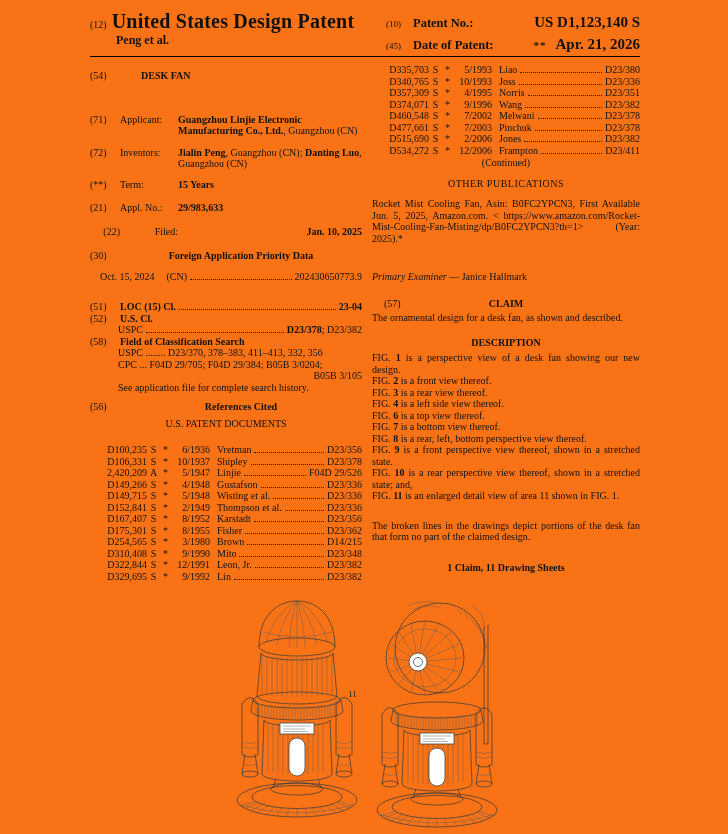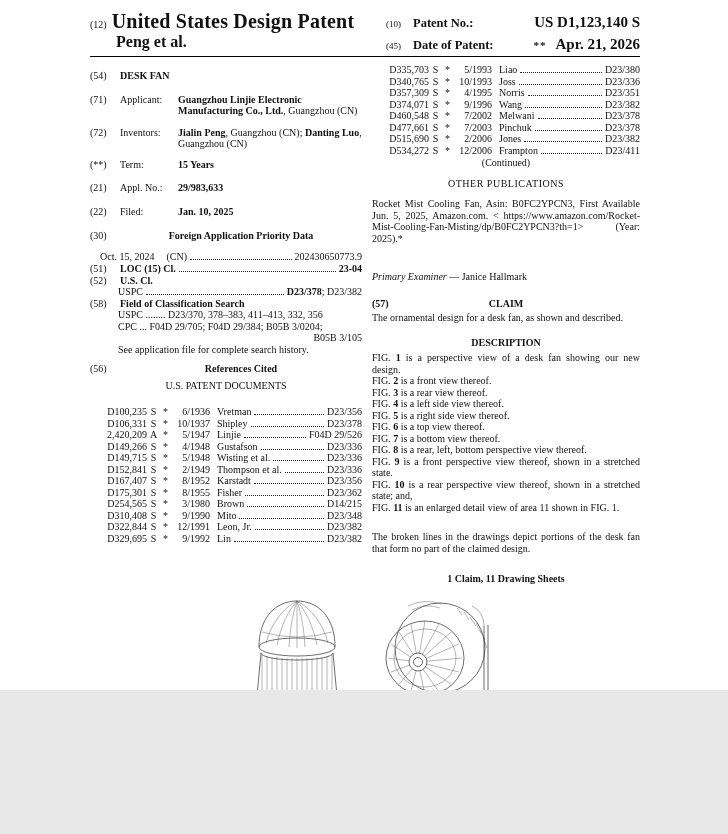--- a/index.html
+++ b/index.html
@@ -1,24 +1,24 @@
 <!DOCTYPE html>
 <html><head>
 <meta charset="utf-8">
 <style>
   html,body{margin:0;padding:0;background:#e8e8e8;}
-  .page{position:relative;width:728px;height:690px;background:#ffffff;margin:0 auto;
+  .page{position:relative;width:728px;height:834px;background:#f97316;margin:0 auto;
         font-family:"Liberation Serif","DejaVu Serif",serif;color:#111;overflow:hidden;}
 
   
   .hdr-left{position:absolute;left:90px;top:10px;width:296px;}
   .hdr-title-row{display:flex;align-items:flex-start;}
   .tag12{font-size:10px;margin-top:9px;margin-right:5px;flex:0 0 auto;}
   .hdr-title{font-size:20px;font-weight:bold;line-height:22px;letter-spacing:.2px;}
-  .hdr-authors{font-size:16px;font-weight:bold;margin-left:26px;margin-top:1px;}
+  .hdr-authors{font-size:12px;font-weight:bold;margin-left:26px;margin-top:1px;}
   .hdr-right{position:absolute;left:386px;top:14px;width:254px;}
   .hdr-row{display:flex;align-items:baseline;margin-bottom:5px;}
   .tag-sm{font-size:9px;margin-right:5px;flex:0 0 22px;}
   .hdr-label{font-size:12.5px;font-weight:bold;}
   .hdr-value{margin-left:auto;font-size:15px;font-weight:bold;white-space:nowrap;}
   .date-star{font-size:11px;font-weight:bold;margin-right:9px;letter-spacing:1px;}
   .hr-main{position:absolute;left:90px;top:56px;width:550px;border-top:1.6px solid #000;}
 
   
   .col{position:absolute;font-size:10px;line-height:11.5px;}
@@ -30,42 +30,42 @@
   .val{flex:1;}
   .b{font-weight:bold;}
   .i{font-style:italic;}
   .center{text-align:center;}
   .just{text-align:justify;}
   .leader{flex:1;border-bottom:1px dotted #222;margin:0 3px 2px 3px;min-width:8px;}
   .indent{padding-left:28px;}
   .right{text-align:right;}
 
   
-  .s54{margin-bottom:12px;} .s71{margin-bottom:10px;} .s72{margin-bottom:9px;}
-  .sterm{margin-bottom:12px;} .s21{margin-bottom:12px;} .s22{margin-bottom:13px;}
-  .s30h{margin-bottom:9px;} .s30l{margin-bottom:1px;}
+  .s54{margin-bottom:32px;gap:21px;} .s71{margin-bottom:10px;} .s72{margin-bottom:9px;}
+  .sterm{margin-bottom:12px;} .s21{margin-bottom:12px;} .s22{margin-bottom:13px;text-align:right;}
+  .s30h{margin-bottom:9px;} .s30l{margin-bottom:19px;}
   .s58{margin-bottom:8px;} .s56h{margin-bottom:5px;} .s56s{margin-bottom:15px;}
 
   
   .ref-row{display:flex;align-items:baseline;padding-left:10px;}
   .ref-num{flex:0 0 47px;text-align:right;white-space:nowrap;}
   .ref-code{flex:0 0 13px;text-align:center;}
   .ref-star{flex:0 0 11px;text-align:center;}
   .ref-date{flex:0 0 39px;text-align:right;margin-right:7px;white-space:nowrap;}
   .ref-name{white-space:nowrap;}
   .ref-cls{white-space:nowrap;}
   .ref-cls2{text-align:right;padding-right:4px;}
   .ref-cls2:empty{display:none;}
   .continued{text-align:center;margin-top:1px;margin-bottom:9px;}
 
   .pubs-head{margin-bottom:9px;letter-spacing:.5px;}
   .pubs-text{margin-bottom:27px;}
   .examiner{margin-bottom:15px;}
   .claim-head{position:relative;text-align:center;font-weight:bold;margin-bottom:3px;}
-  .claim-tag{position:absolute;left:0;font-weight:bold;}
+  .claim-tag{position:absolute;left:12px;font-weight:normal;}
   .desc-head{margin:13px 0 4px 0;}
   .figs p{margin:0;}
   .broken{margin-top:18px;}
   .sheets{margin-top:19px;font-weight:bold;}
 
   
   .drawing{position:absolute;left:212px;top:592px;width:310px;height:242px;}
   svg .ln{fill:none;stroke:#3c3c3c;stroke-width:.75;}
   svg .fine{fill:none;stroke:#5a5a5a;stroke-width:.45;}
   svg .white{fill:#fff;stroke:#3c3c3c;stroke-width:.75;}
@@ -444,21 +444,20 @@
     <div class="just">The ornamental design for a desk fan, as shown and described.</div>
 
     <div class="center b desc-head">DESCRIPTION</div>
 
     <div class="figs">
 
     <p class="just"><span>FIG.</span> <span class="b">1</span> <span>is a perspective view of a desk fan showing our new design.</span></p>
         <p class="just"><span>FIG.</span> <span class="b">2</span> <span>is a front view thereof.</span></p>
         <p class="just"><span>FIG.</span> <span class="b">3</span> <span>is a rear view thereof.</span></p>
         <p class="just"><span>FIG.</span> <span class="b">4</span> <span>is a left side view thereof.</span></p>
-        <p class="just"><span>FIG.</span> <span class="b">5</span> <span>is a right side view thereof.</span></p>
         <p class="just"><span>FIG.</span> <span class="b">6</span> <span>is a top view thereof.</span></p>
         <p class="just"><span>FIG.</span> <span class="b">7</span> <span>is a bottom view thereof.</span></p>
         <p class="just"><span>FIG.</span> <span class="b">8</span> <span>is a rear, left, bottom perspective view thereof.</span></p>
         <p class="just"><span>FIG.</span> <span class="b">9</span> <span>is a front perspective view thereof, shown in a stretched state.</span></p>
         <p class="just"><span>FIG.</span> <span class="b">10</span> <span>is a rear perspective view thereof, shown in a stretched state; and,</span></p>
         <p class="just"><span>FIG.</span> <span class="b">11</span> <span>is an enlarged detail view of area 11 shown in FIG. 1.</span></p>
       </div>
     <div class="just broken">The broken lines in the drawings depict portions of the desk fan that form no part of the claimed design.</div>
 
     <div class="center sheets">1 Claim, 11 Drawing Sheets</div>

